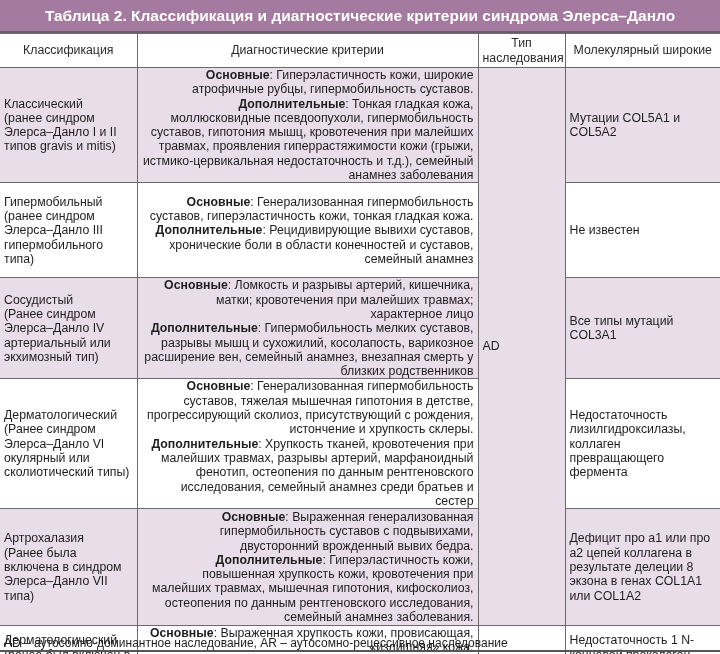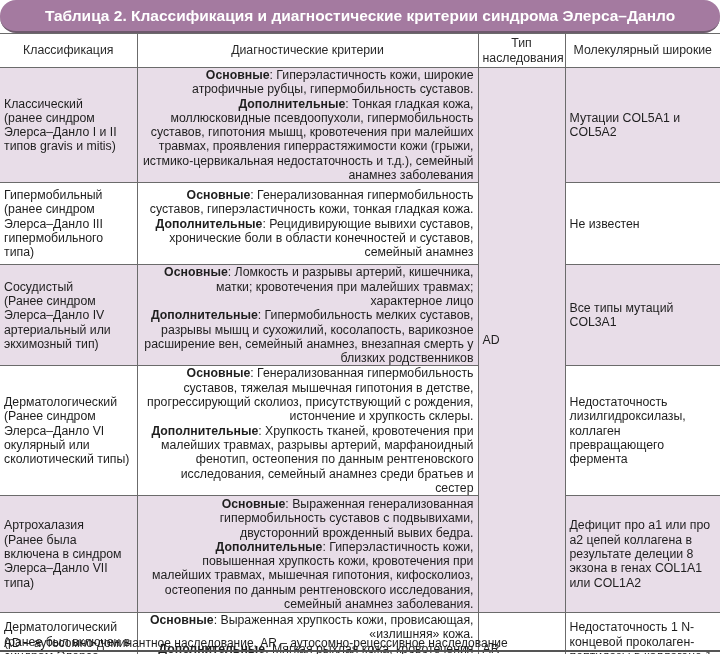--- a/index.html
+++ b/index.html
@@ -1,21 +1,21 @@
 <!DOCTYPE html>
 <html><head>
 <meta charset="utf-8">
 <style>
   html, body { margin: 0; padding: 0; background: #ffffff; }
   body { width: 720px; height: 654px; overflow: hidden; font-family: "Liberation Sans", sans-serif; color: #1e1e1e; }
   .title-bar {
     position: absolute; left: 0; top: 0; width: 720px; height: 33px;
     background: #a47aa0; color: #ffffff; font-weight: bold; font-size: 15.5px;
     display: flex; align-items: center; justify-content: center;
-    border-bottom: 2px solid #6d5a6c; box-sizing: border-box; border-radius: 16px;
+    border-bottom: 2px solid #6d5a6c; box-sizing: border-box;
   }
   table.tbl {
     position: absolute; left: 0; top: 33px; width: 720px;
     border-collapse: collapse; table-layout: fixed; font-size: 12.3px; line-height: 14.3px;
   }
   table.tbl td, table.tbl th {
     border: 1px solid #6b6b6b; padding: 0 4px; vertical-align: middle; font-weight: normal;
   }
   table.tbl tr > *:first-child { border-left: none; }
   table.tbl tr > *:last-child { border-right: none; }
@@ -62,21 +62,21 @@
         <span>(ранее синдром Элерса–Данло I и II типов gravis и mitis)</span>
       </td>
       <td class="crit">
         <div><span class="lbl">Основные</span><span>: Гиперэластичность кожи, широкие атрофичные рубцы, гипермобильность суставов.</span></div>
         <div><span class="lbl">Дополнительные</span><span>: Тонкая гладкая кожа, моллюсковидные псевдоопухоли, гипермобильность суставов, гипотония мышц, кровотечения при малейших травмах, проявления гиперрастяжимости кожи (грыжи, истмико-цервикальная недостаточность и т.д.), семейный анамнез заболевания</span></div>
       </td>
       <td class="inh pink" rowspan="5">AD</td>
       <td class="mol">Мутации COL5A1 и COL5A2</td>
     </tr>
 
-    <tr class="white" style="height:82px">
+    <tr class="white" style="height:95px">
       <td class="cls">
         <span class="cls-name">Гипермобильный</span>
         <span>(ранее синдром Элерса–Данло III гипермобильного типа)</span>
       </td>
       <td class="crit">
         <div><span class="lbl">Основные</span><span>: Генерализованная гипермобильность суставов, гиперэластичность кожи, тонкая гладкая кожа.</span></div>
         <div><span class="lbl">Дополнительные</span><span>: Рецидивирующие вывихи суставов, хронические боли в области конечностей и суставов, семейный анамнез</span></div>
       </td>
       <td class="mol">Не известен</td>
     </tr>

